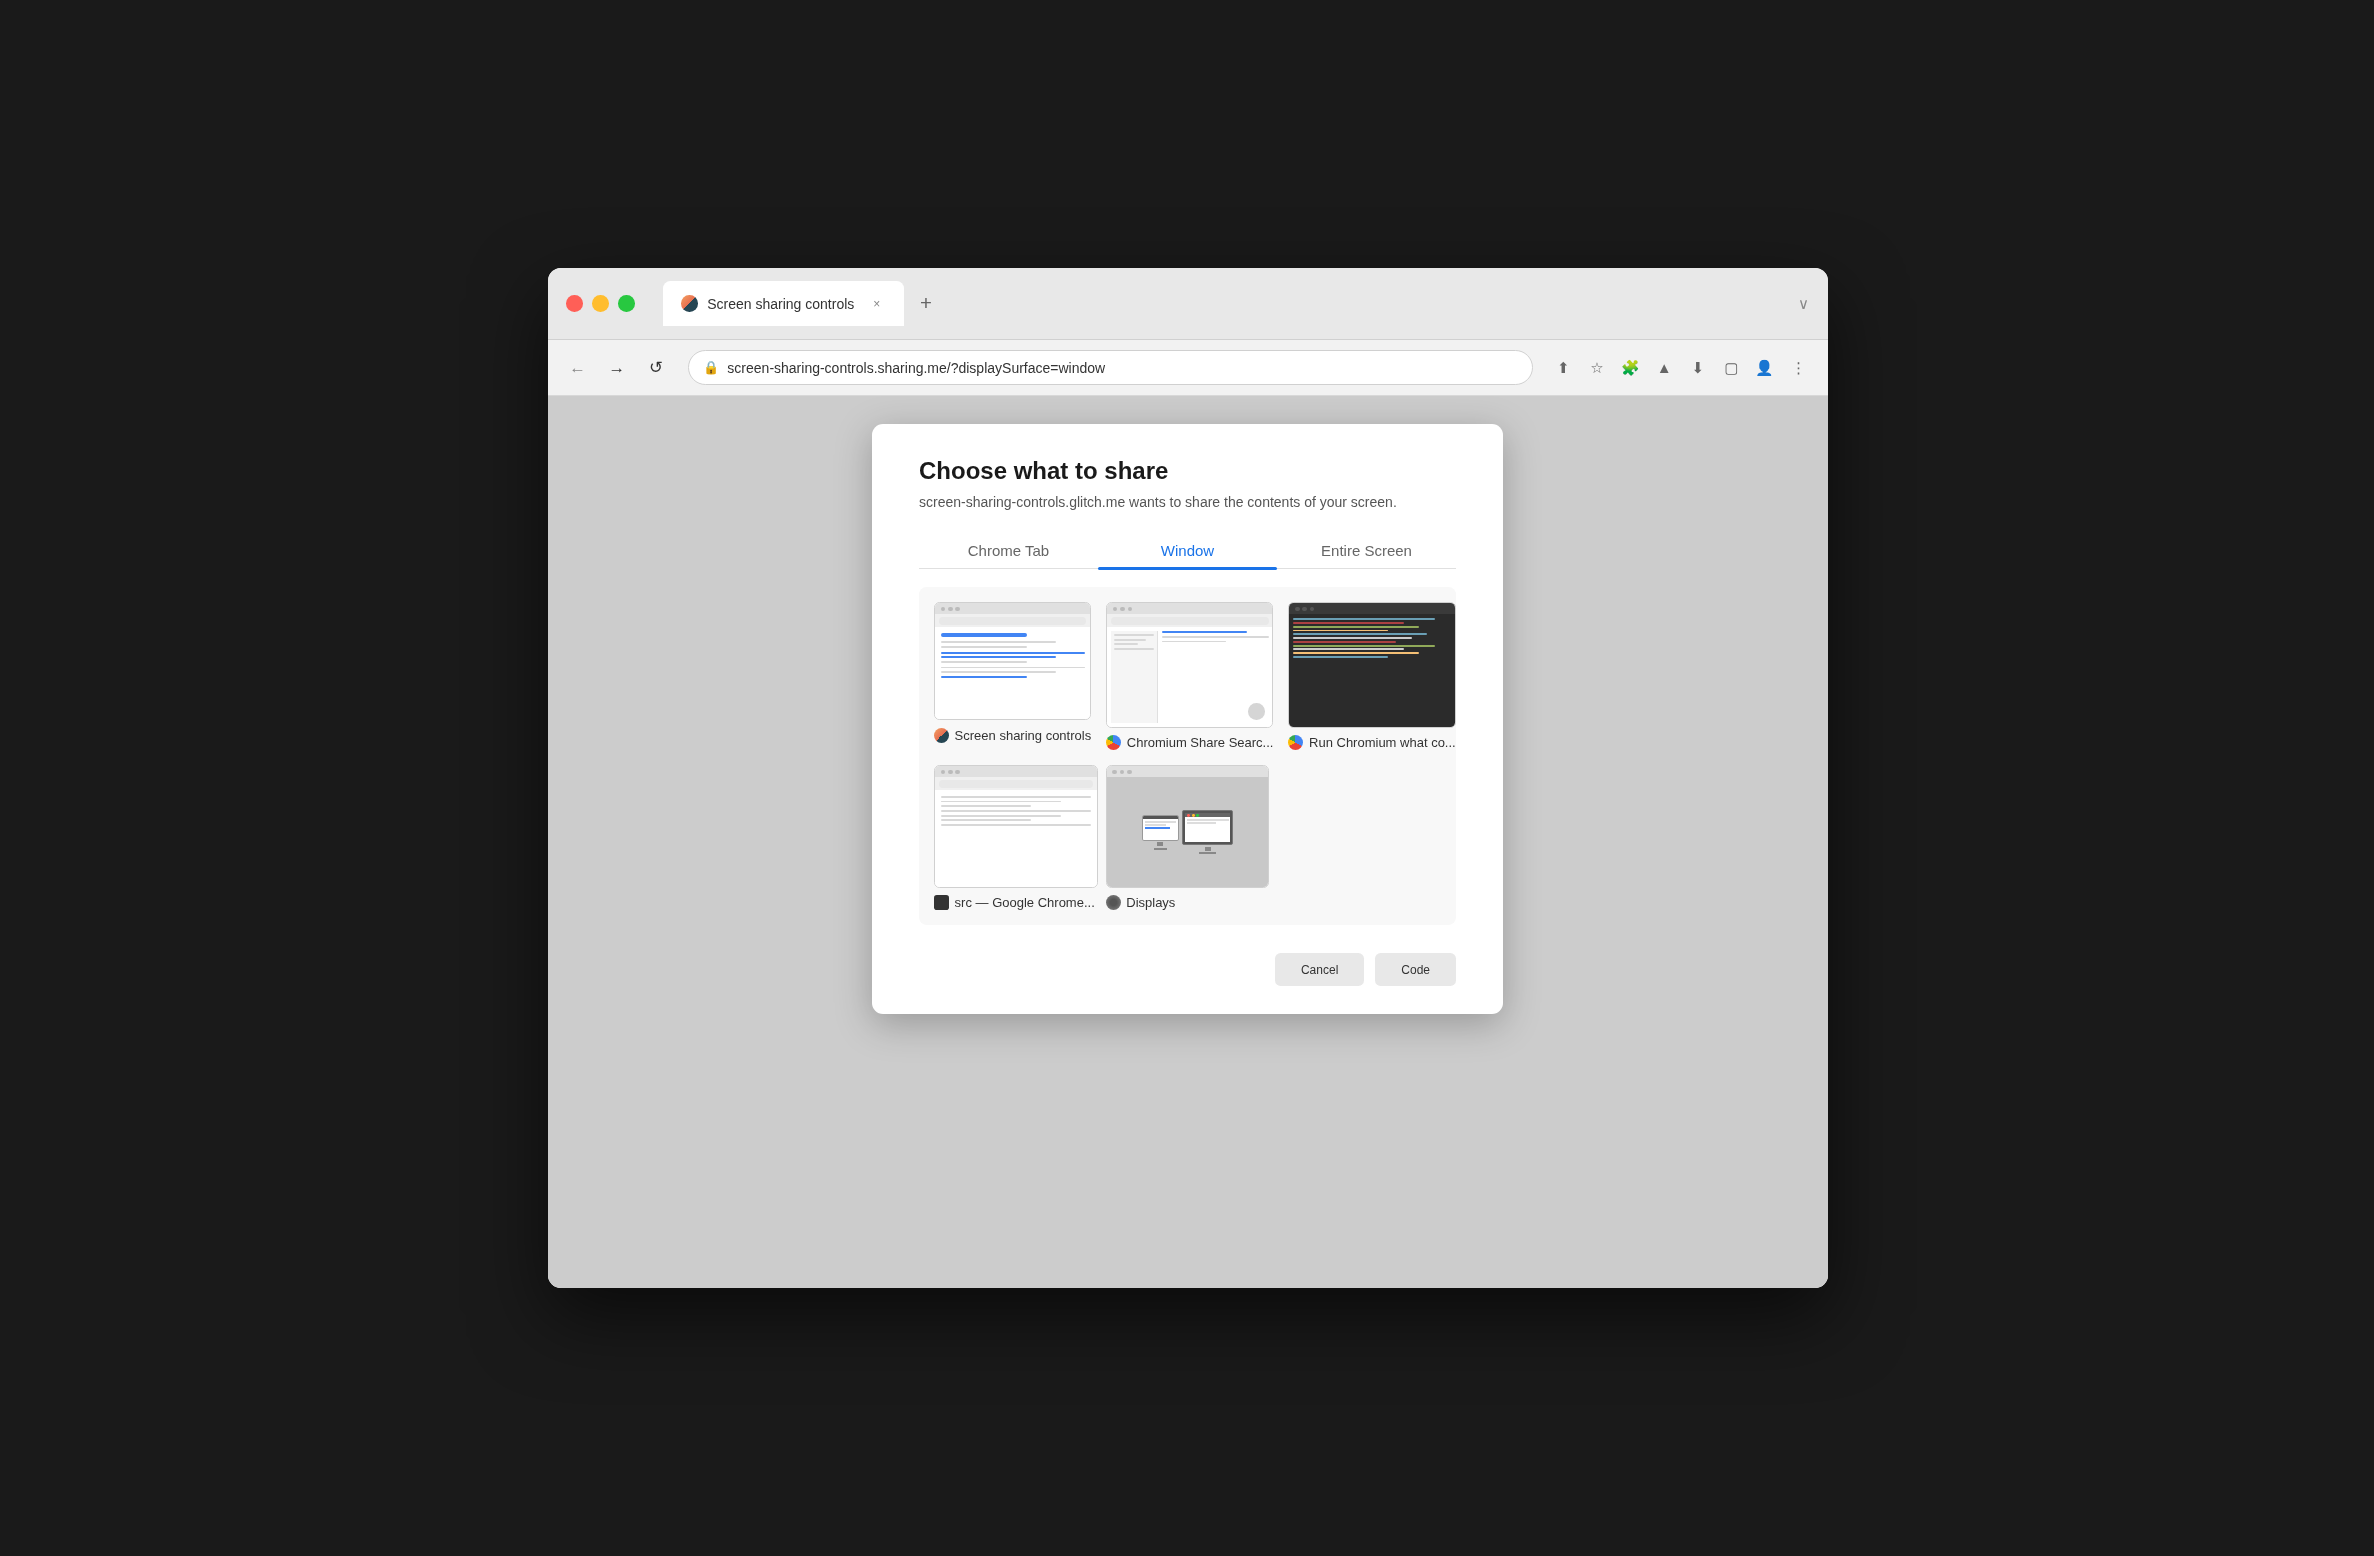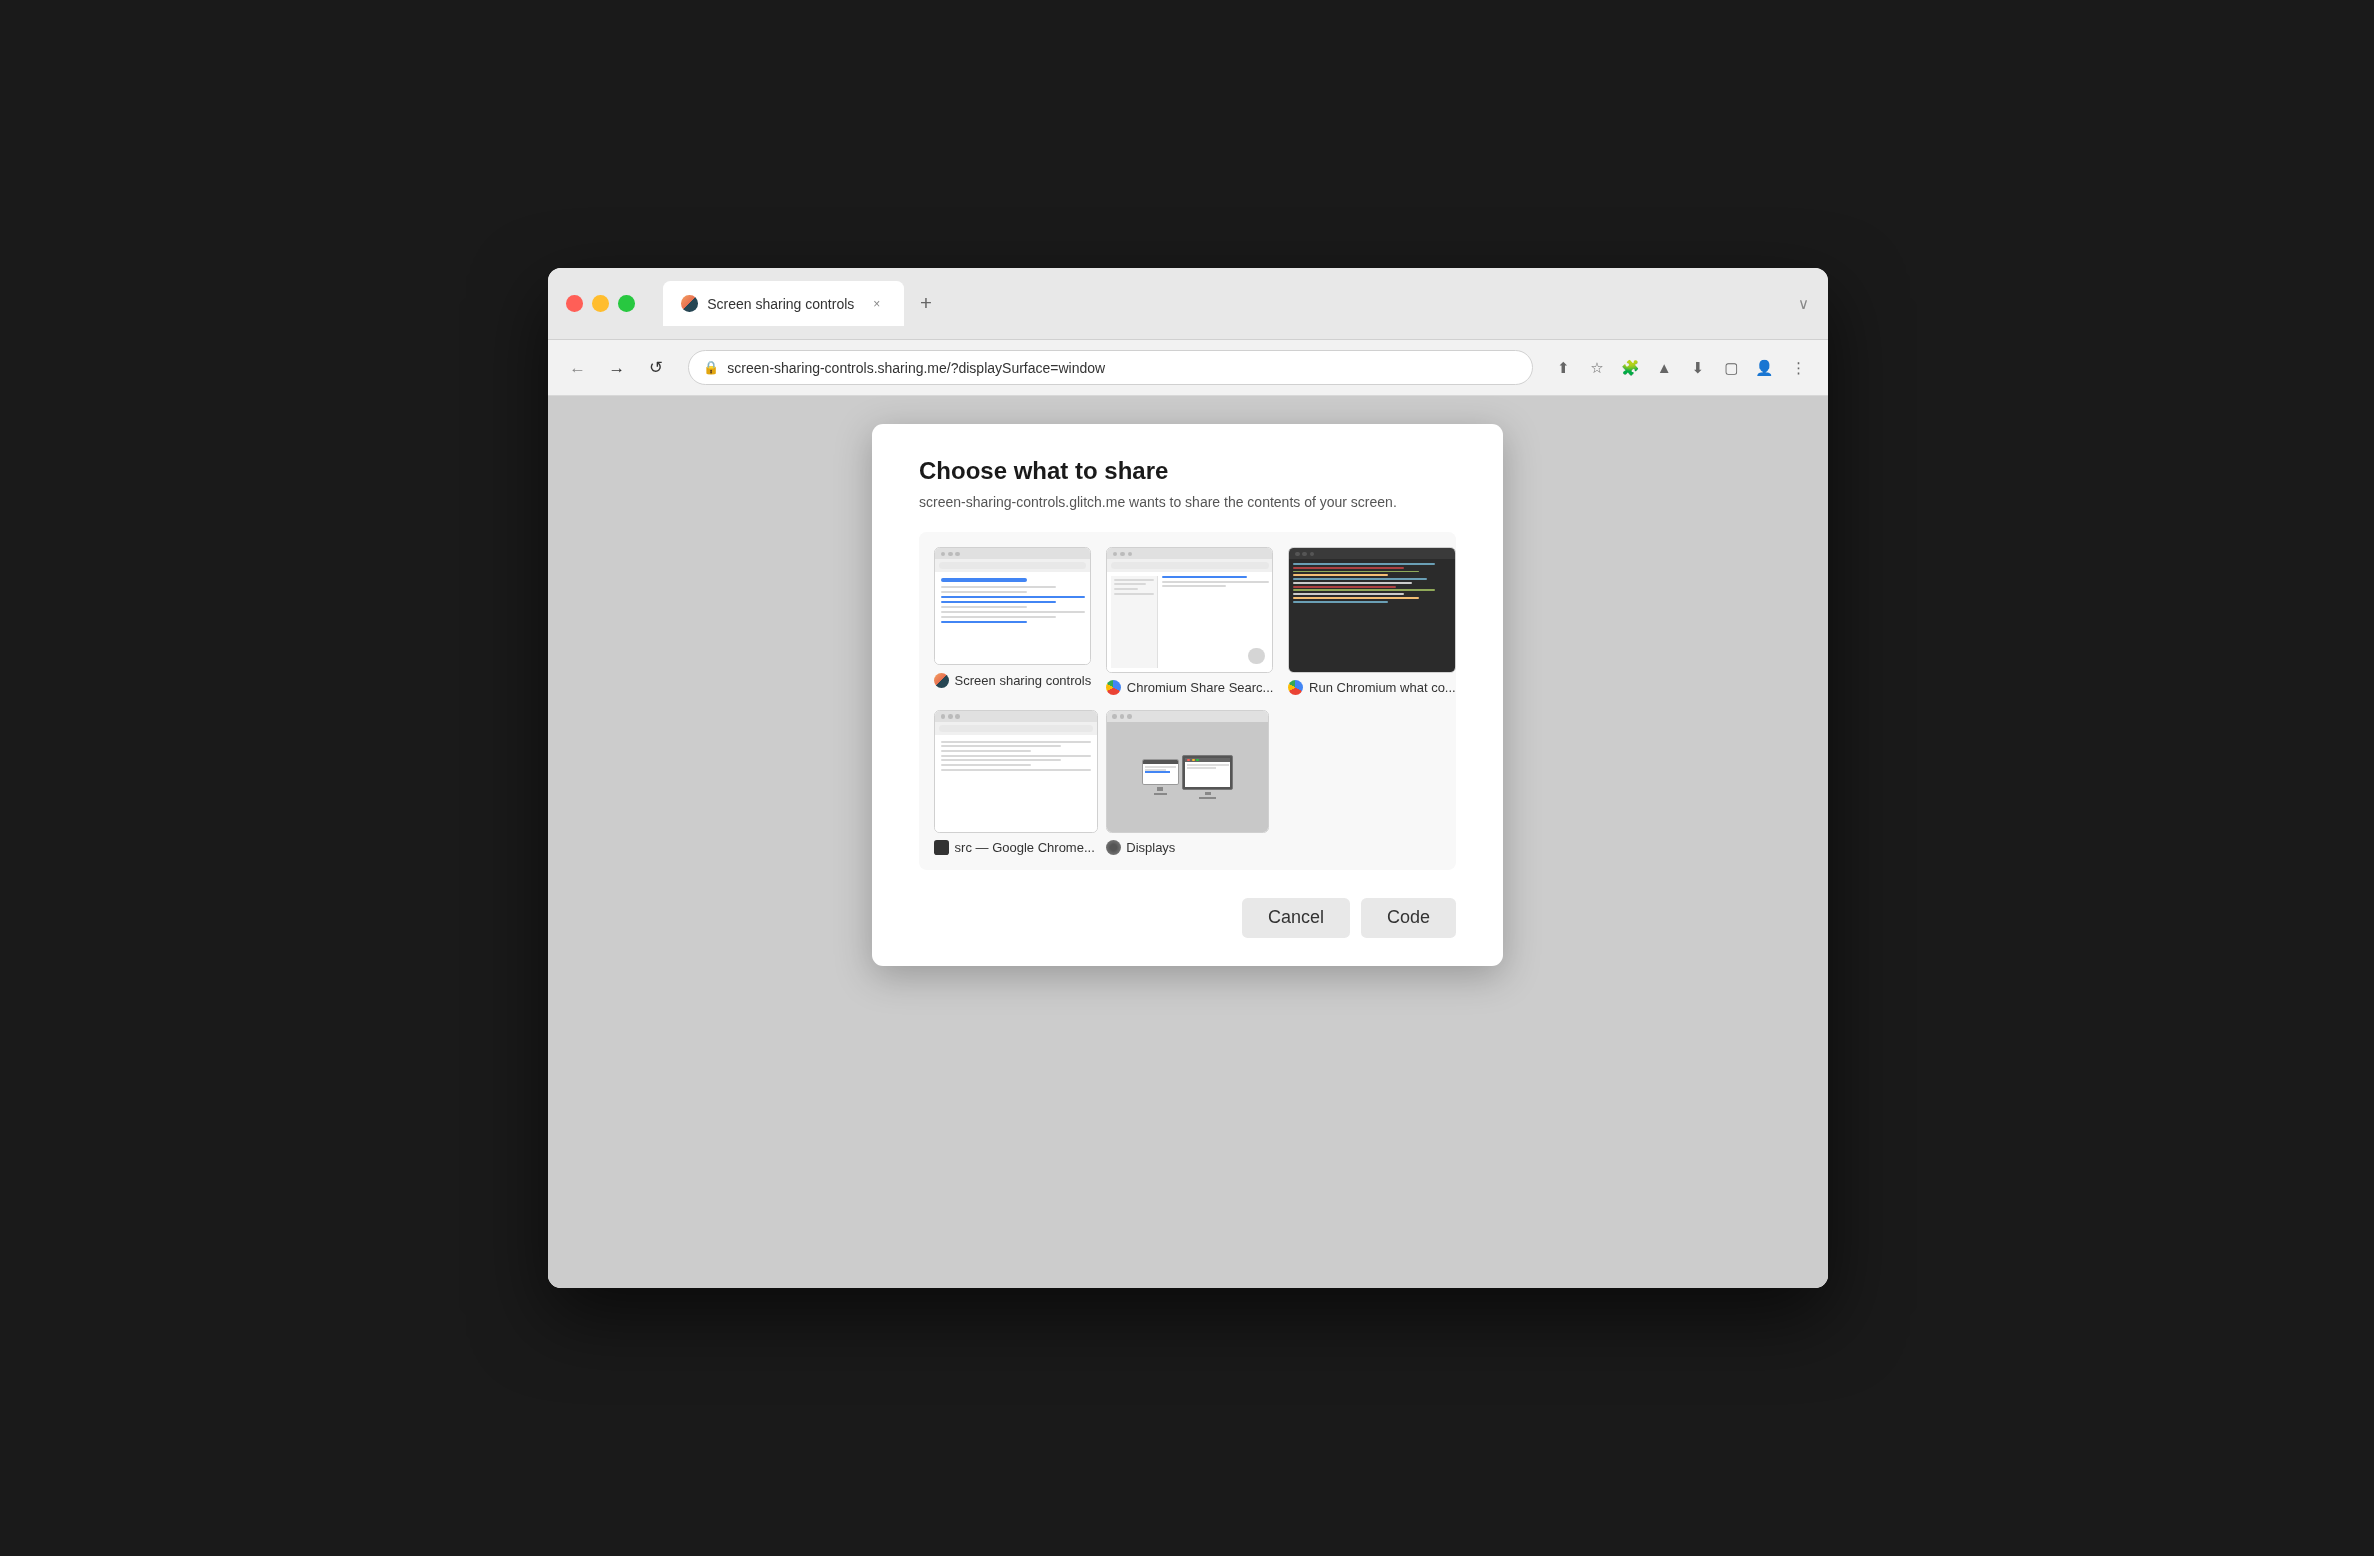--- a/index.html
+++ b/index.html
@@ -360,21 +360,21 @@
     .dialog-footer {
       display: flex;
       justify-content: flex-end;
       gap: 11px;
       padding-top: 9.3px;
     }
 
     .btn {
       padding: 9.3px 26px;
       border-radius: 5.6px;
-      font-size: 18px;
+      font-size: 12px;
       cursor: pointer;
       border: none;
     }
 
     .btn-cancel {
       background: #e8e8e8;
       color: #333;
     }
 
     .btn-share {
@@ -484,20 +484,31 @@
       <div class="nav-action-btn">⋮</div>
     </div>
   </div>
 
   <div class="content-area">
     <div class="dialog-overlay">
       <div class="dialog">
         <div class="dialog-title">Choose what to share</div>
         <div class="dialog-subtitle">screen-sharing-controls.glitch.me wants to share the contents of your screen.</div>
 
+        <div class="share-tabs">
+          <div class="share-tab">
+            <span>Chrome Tab</span>
+          </div>
+          <div class="share-tab active">
+            <span>Window</span>
+          </div>
+          <div class="share-tab">
+            <span>Entire Screen</span>
+          </div>
+        </div>
 
         <div class="grid-container">
           <div class="grid-top">
 
             <div class="window-item">
               <div class="window-thumb">
                 <div class="window-thumb-inner">
                   <div class="thumb-title-bar">
                     <div class="thumb-dot"></div>
                     <div class="thumb-dot"></div>

